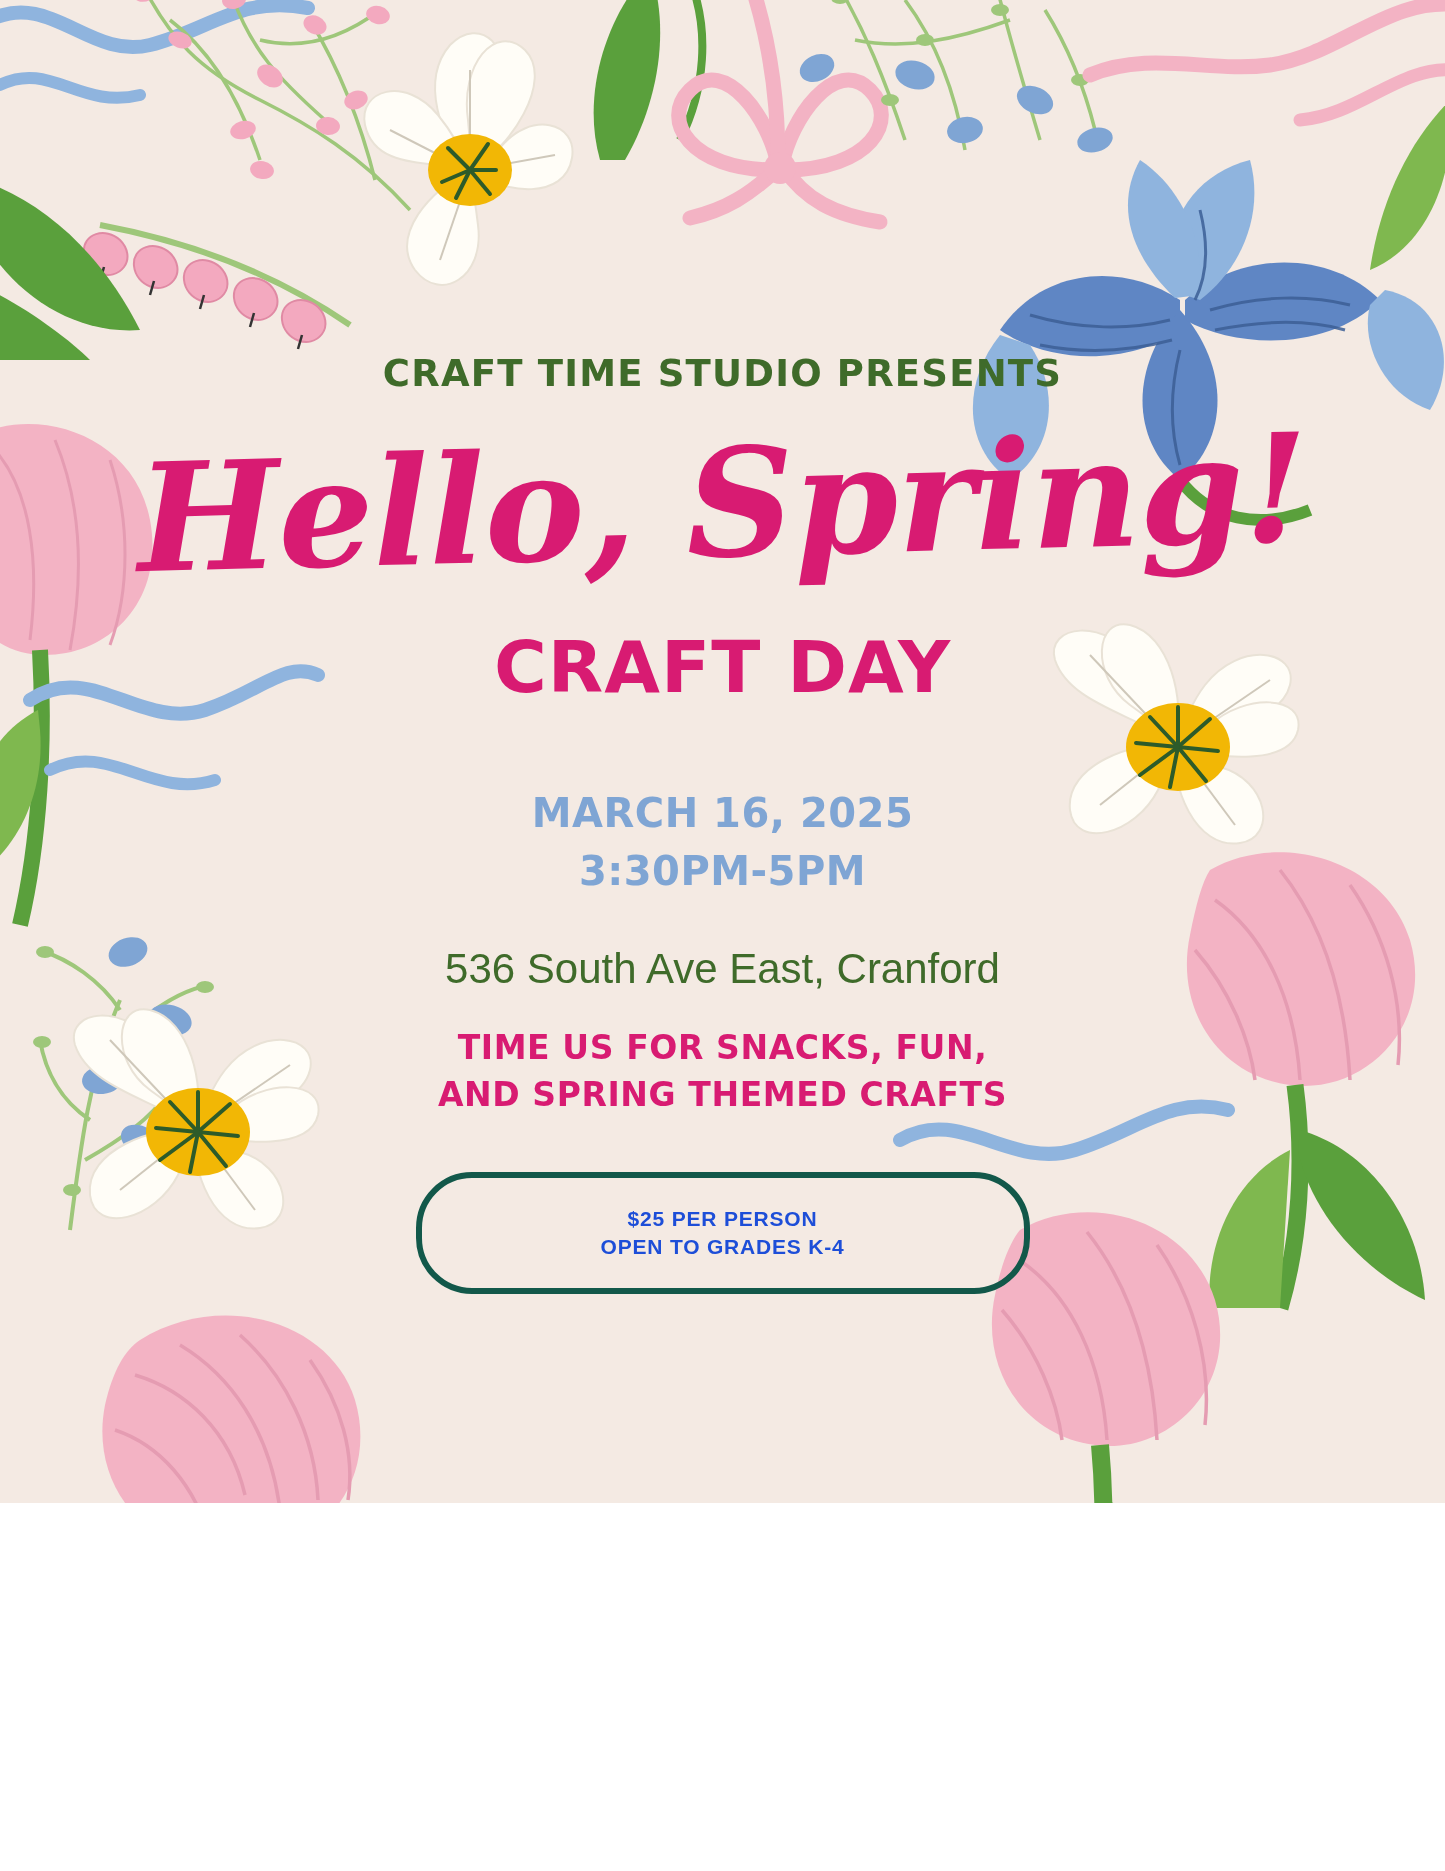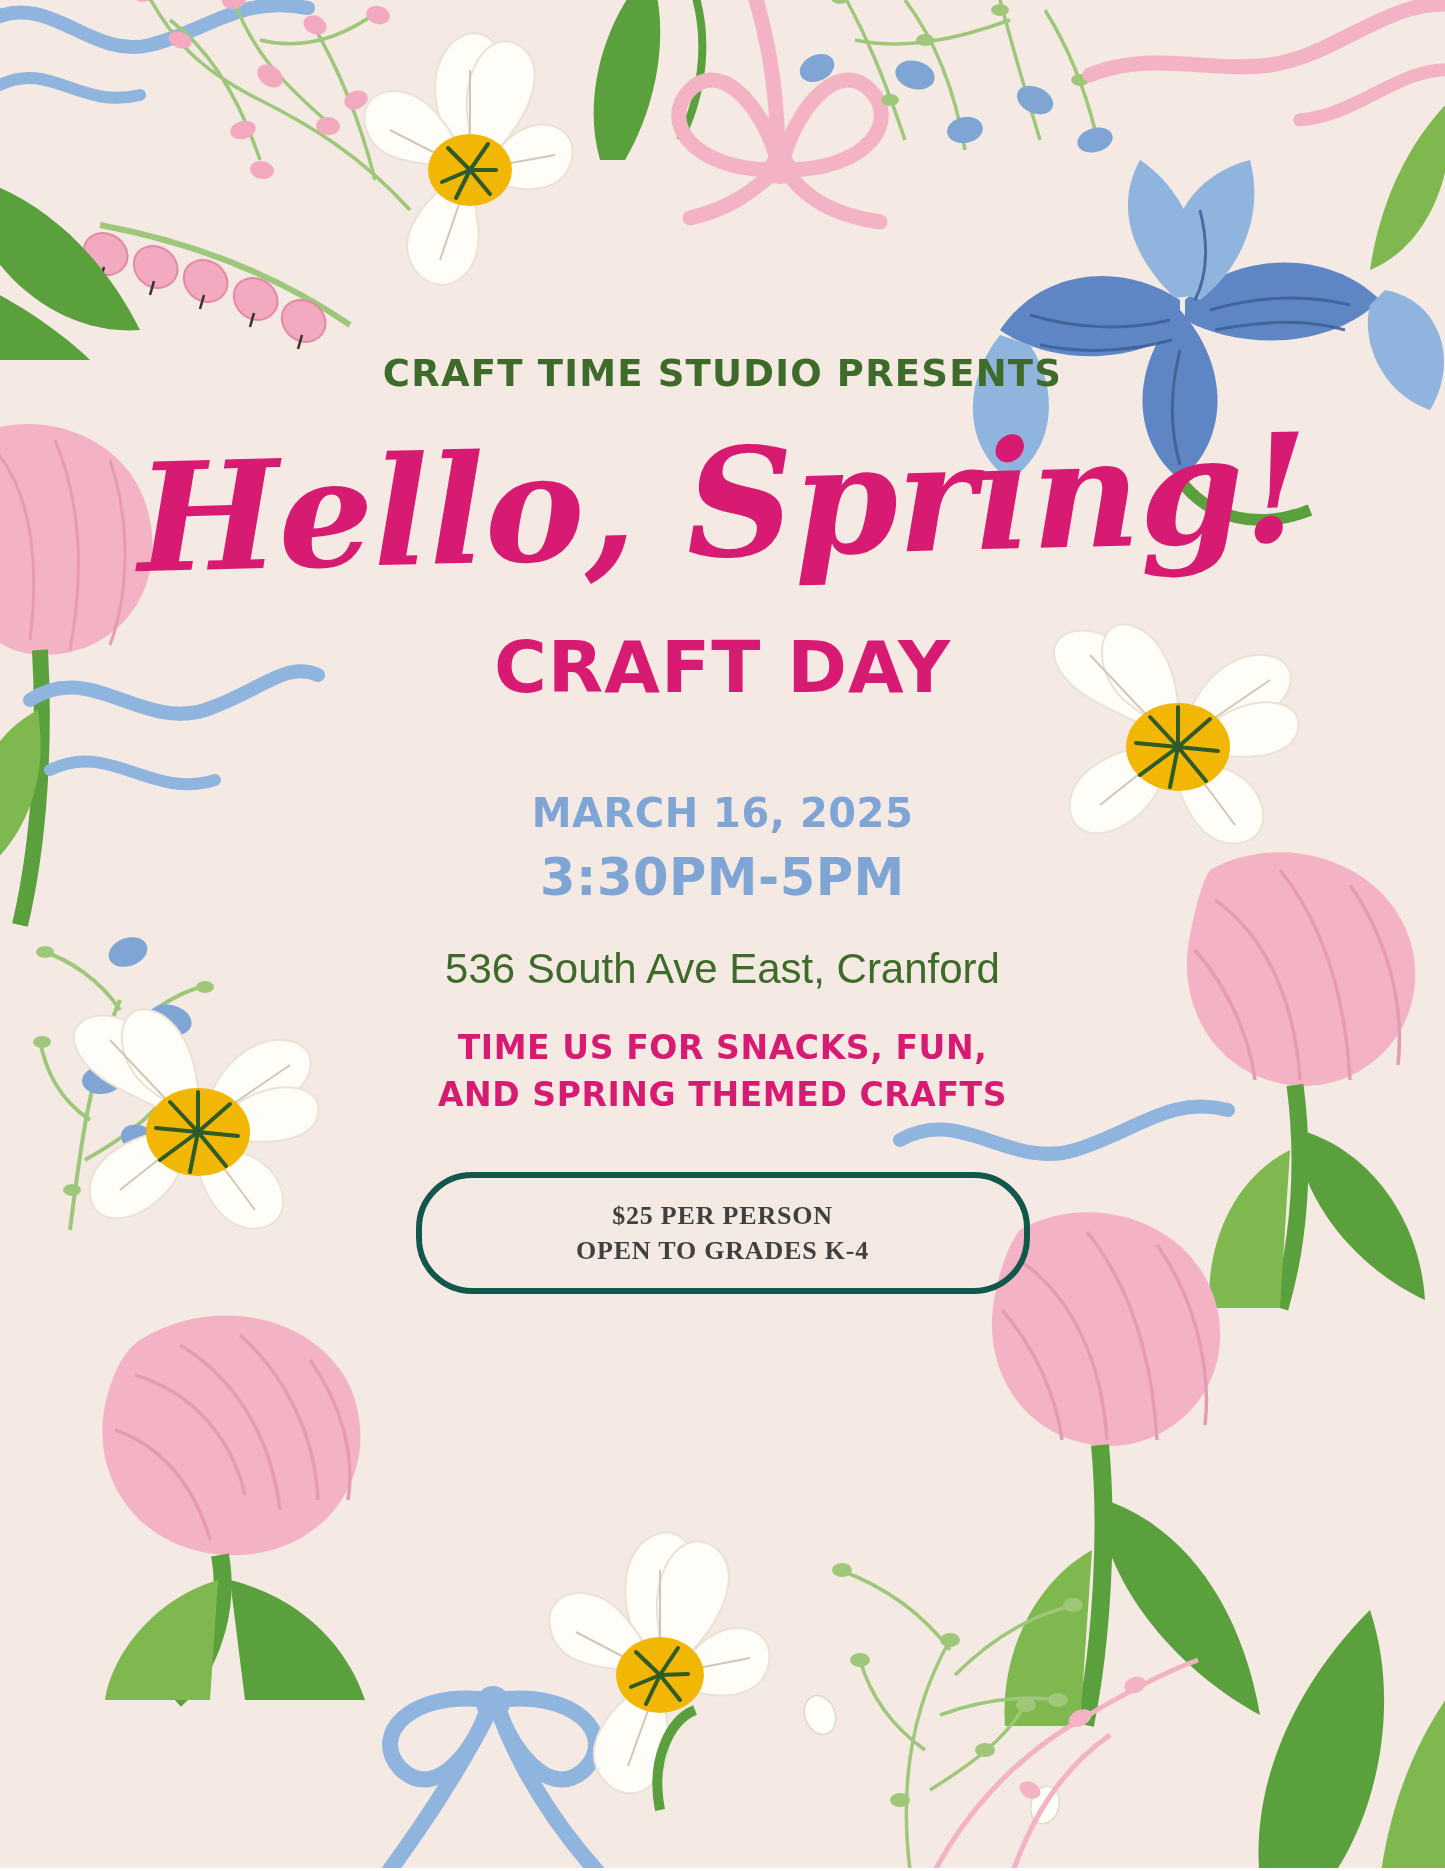--- a/index.html
+++ b/index.html
@@ -3,21 +3,21 @@
 <meta charset="utf-8">
 <style>
   html, body {
     margin: 0;
     padding: 0;
     background: #ffffff;
   }
   #poster {
     position: relative;
     width: 1445px;
-    height: 1868px;
+    height: 1503px;
     overflow: hidden;
     background: #f4eae3;
     font-family: "Liberation Sans", sans-serif;
   }
 
   
   .deco {
     position: absolute;
     pointer-events: none;
   }
@@ -85,21 +85,21 @@
     color: #7fa5d4;
     text-align: center;
   }
   .time {
     position: absolute;
     top: 848px;
     left: 0;
     width: 100%;
     font-family: "DejaVu Sans", sans-serif;
     font-weight: 700;
-    font-size: 51px;
+    font-size: 40px;
     letter-spacing: 0.5px;
     color: #7fa5d4;
   }
 
   .address {
     position: absolute;
     top: 945px;
     left: 0;
     width: 100%;
     font-size: 42px;
@@ -128,26 +128,26 @@
     width: 602px;
     height: 110px;
     border: 6px solid #12584a;
     border-radius: 56px;
     display: flex;
     flex-direction: column;
     align-items: center;
     justify-content: center;
   }
   .badge div {
-    font-family: Liberation Serif, serif;
-    font-weight: 700;
-    font-size: 26px;
+    font-family: Liberation Sans, sans-serif;
+    font-weight: 700;
+    font-size: 21px;
     letter-spacing: 0.8px;
     line-height: 1.35;
-    color: #404040;
+    color: #1d4ed8;
   }
 </style>
 </head>
 <body>
 
 <div id="poster">
 
   <div class="deco" style="left:-10px; top:-10px;">
     <svg width="320" height="200" viewBox="0 0 320 200">
       <path d="M0 30 C60 0 100 70 160 55 C220 40 250 5 318 18" stroke="#8fb4de" stroke-width="14" fill="none" stroke-linecap="round"></path>

